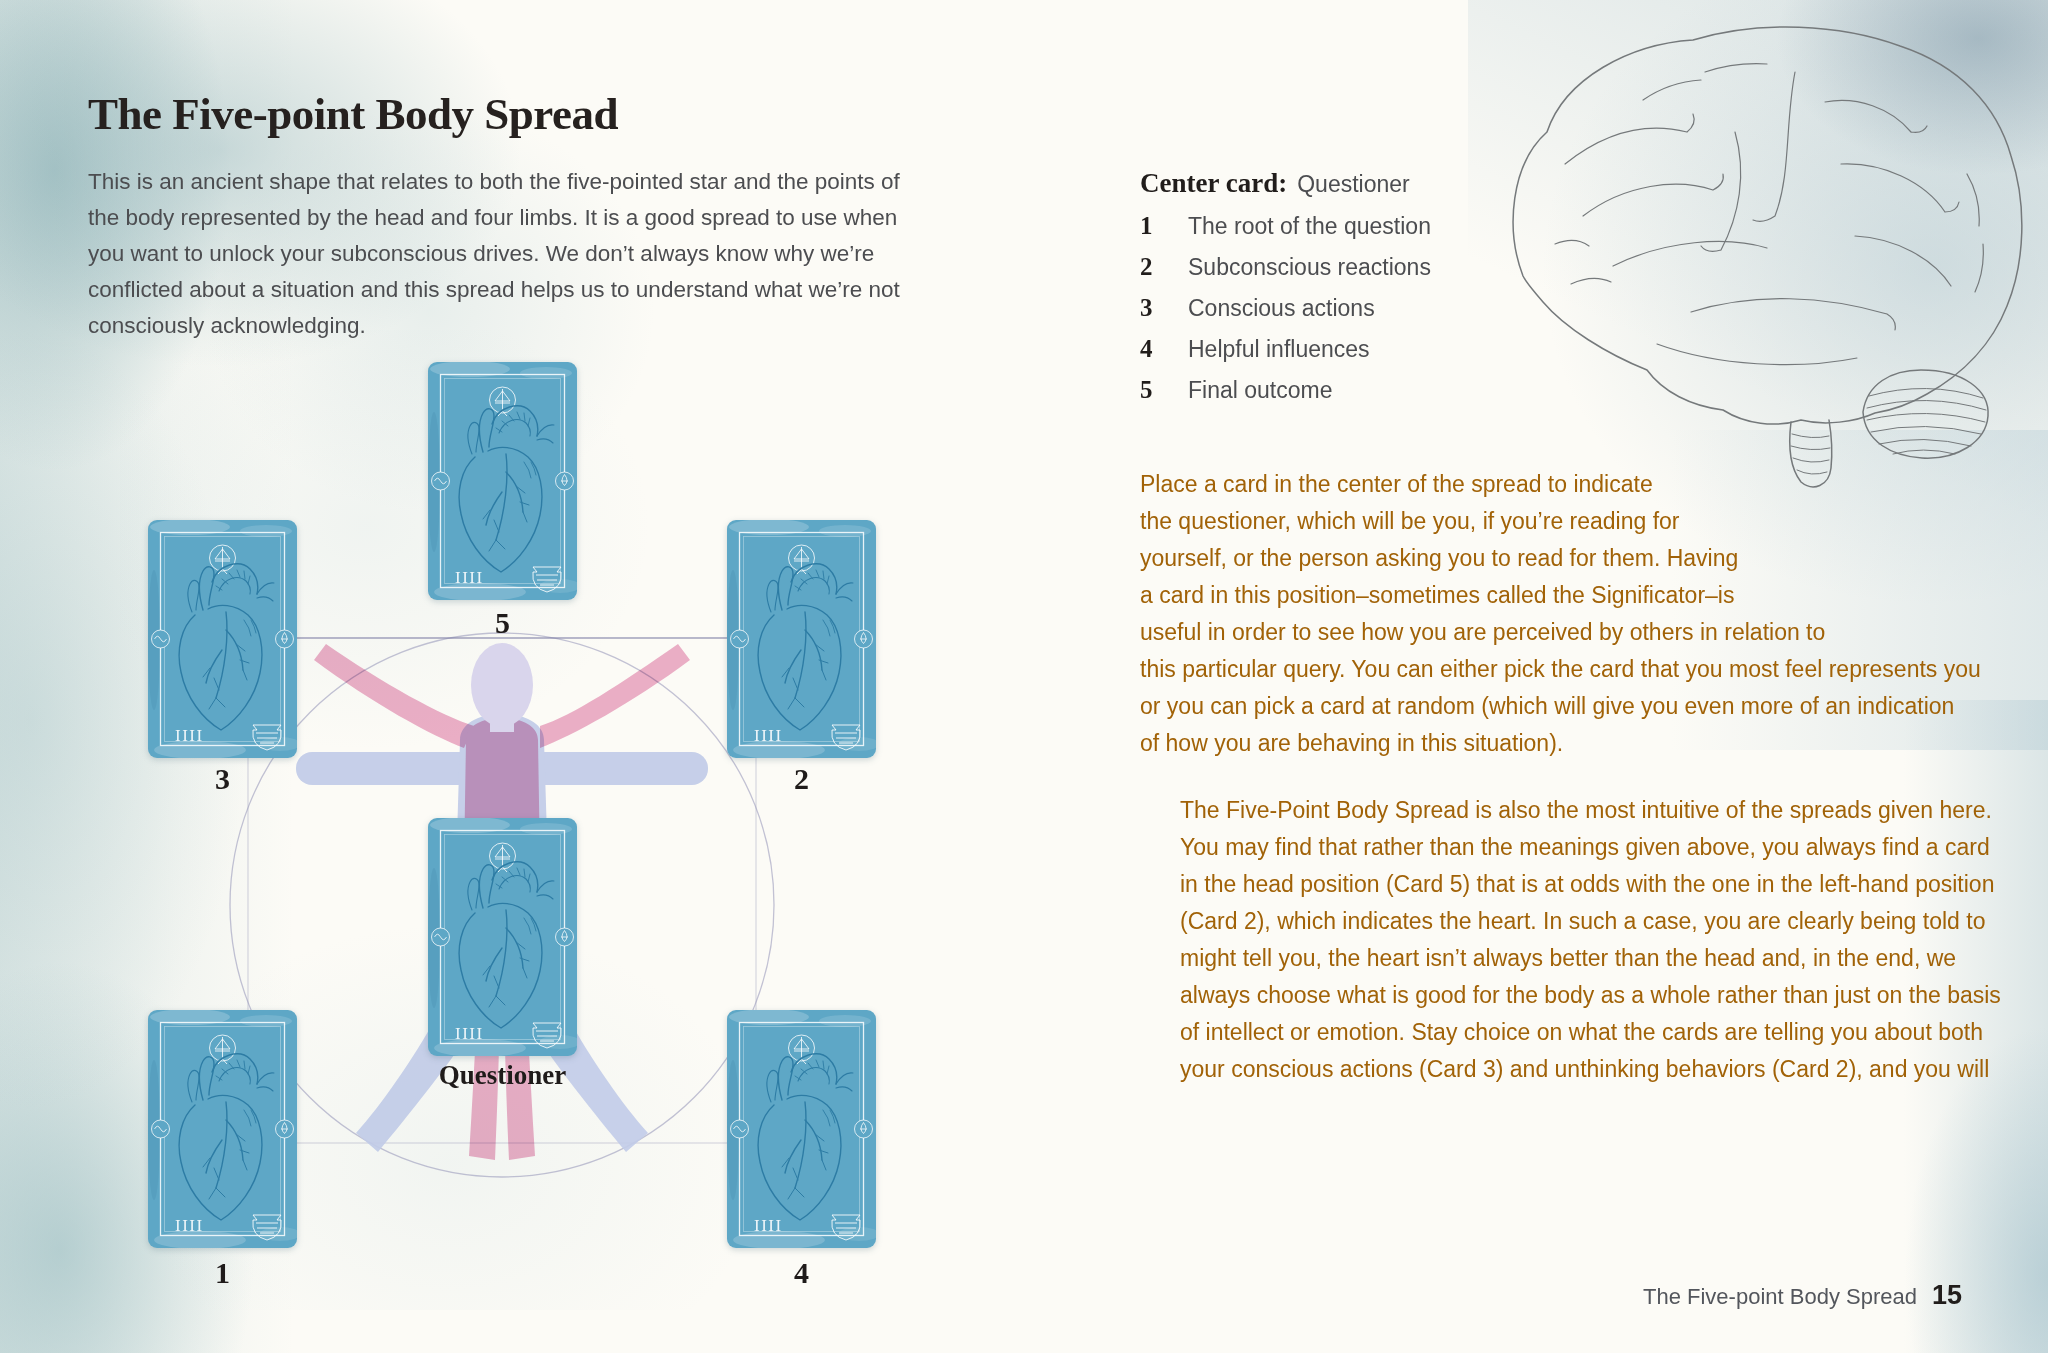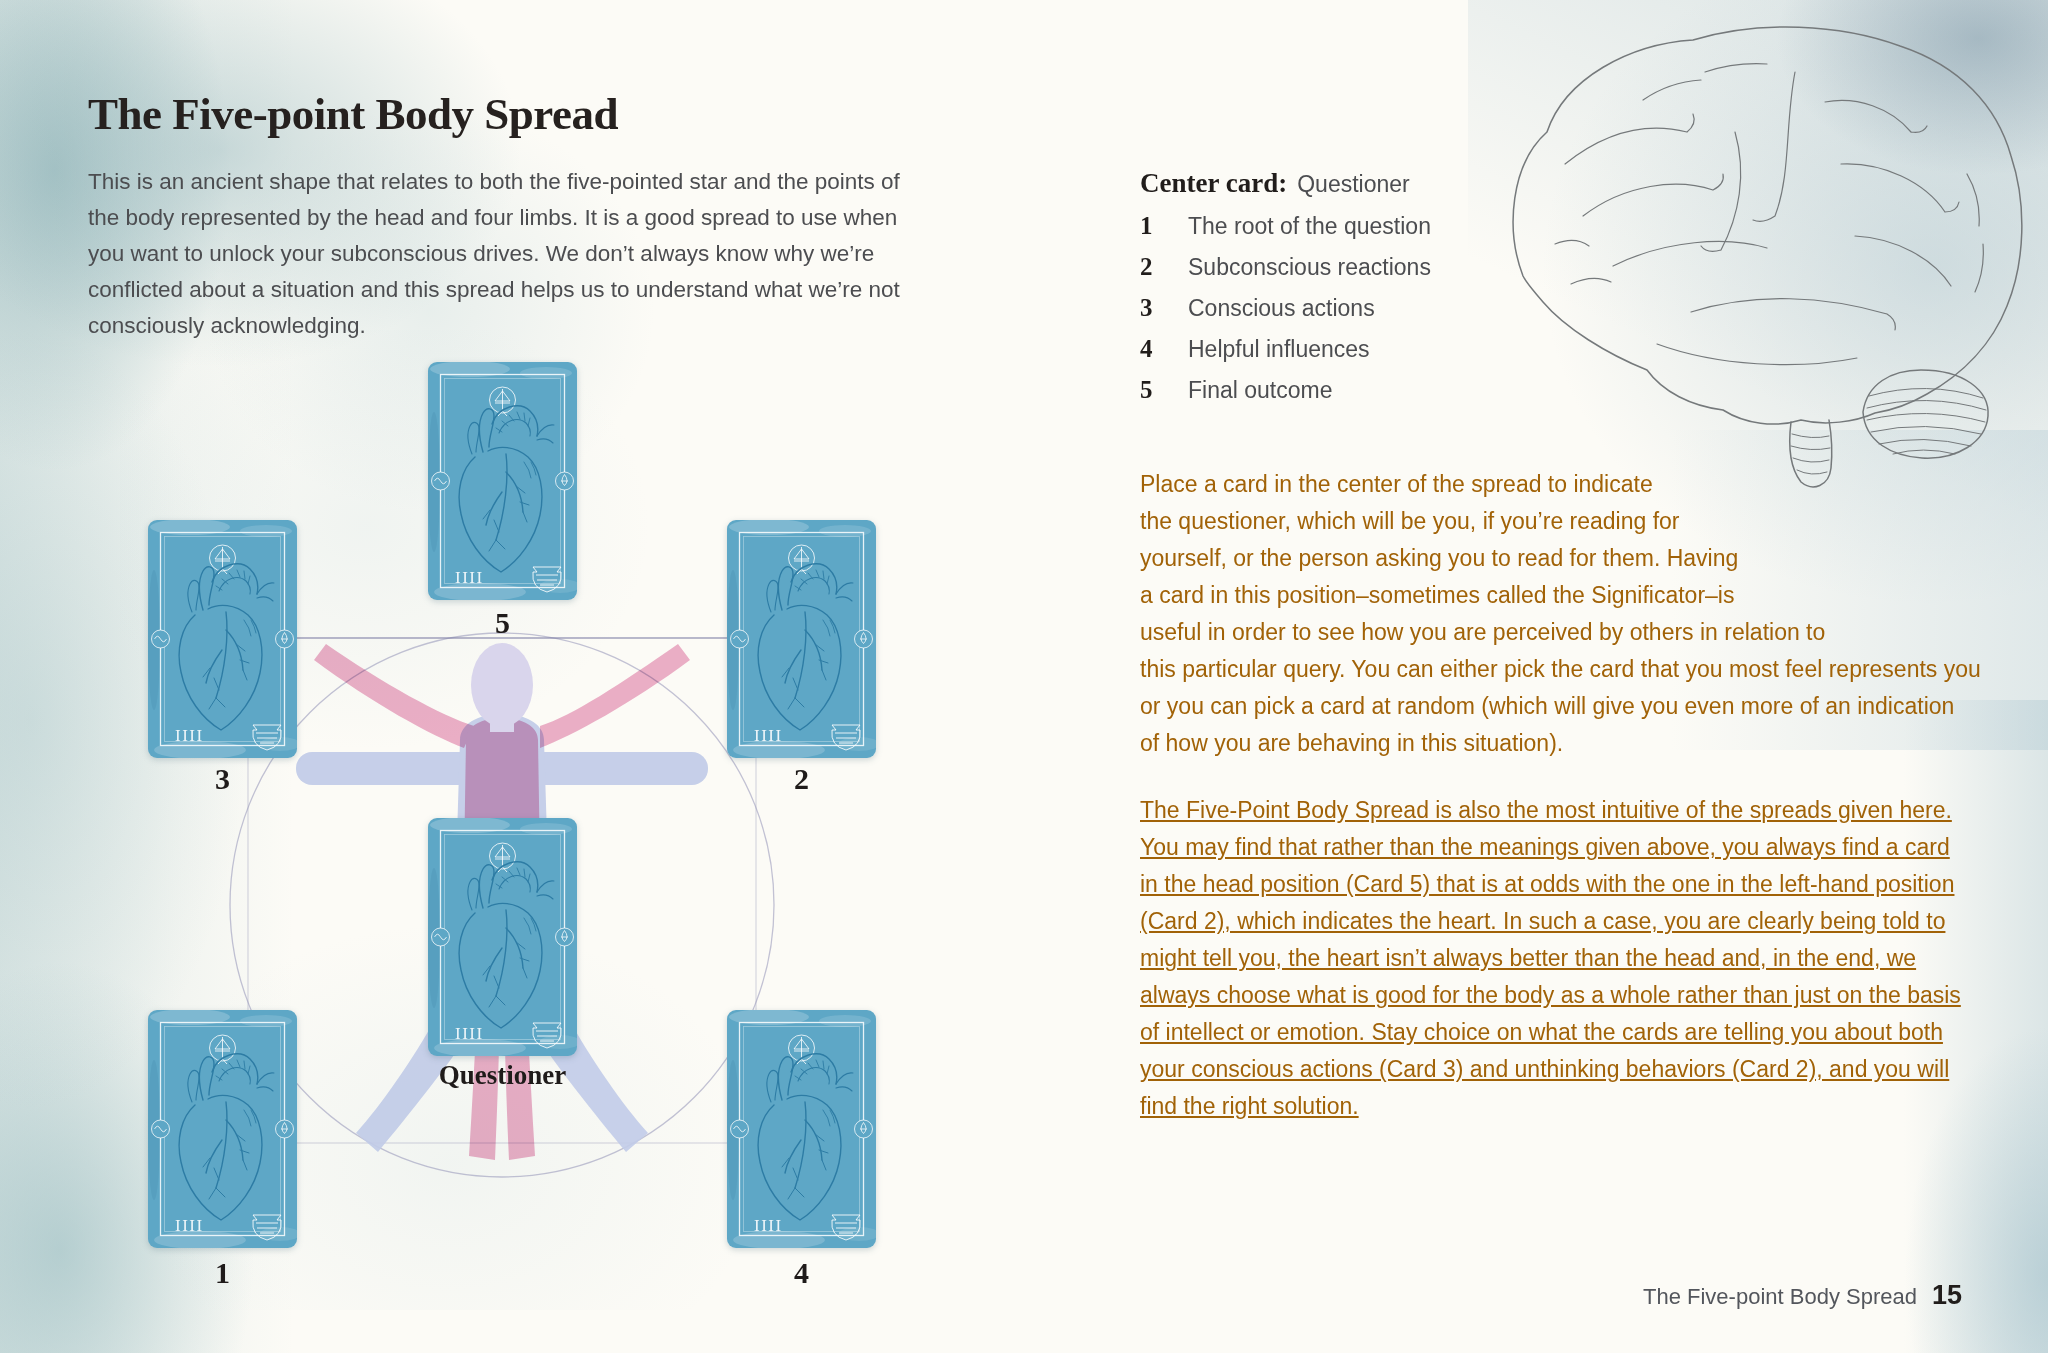--- a/index.html
+++ b/index.html
@@ -88,21 +88,21 @@
   .positions{left:1140px;top:212px;}
   .positions .pos-item{height:41px;display:flex;align-items:baseline;}
   .positions .num{
     font-family:"Liberation Serif","DejaVu Serif",serif;font-weight:700;
     font-size:25px;color:#211d1b;width:28px;
   }
   .positions .txt{font-size:23px;color:#4c4d50;margin-left:20px;}
   .para{font-size:23px;line-height:37px;color:#a16207;}
   .para .line{white-space:nowrap;}
   .para-1{left:1140px;top:466px;}
-  .para-2{left:1140px;top:792px;text-decoration:underline;}
+  .para-2{left:1180px;top:792px;}
   .footer{
     top:1280px;right:86px;display:flex;align-items:baseline;gap:15px;
   }
   .footer .runhead{font-size:22px;color:#53565c;}
   .footer .pagenum{
     font-family:Liberation Sans, sans-serif;font-weight:700;
     font-size:27px;color:#211d1b;
   }
 </style>
 </head>
@@ -317,19 +317,18 @@
 
 <div class="abs para para-2">
     <div class="line">The Five-Point Body Spread is also the most intuitive of the spreads given here.</div>
     <div class="line">You may find that rather than the meanings given above, you always find a card</div>
     <div class="line">in the head position (Card 5) that is at odds with the one in the left-hand position</div>
     <div class="line">(Card 2), which indicates the heart. In such a case, you are clearly being told to</div>
     <div class="line">might tell you, the heart isn’t always better than the head and, in the end, we</div>
     <div class="line">always choose what is good for the body as a whole rather than just on the basis</div>
     <div class="line">of intellect or emotion. Stay choice on what the cards are telling you about both</div>
     <div class="line">your conscious actions (Card 3) and unthinking behaviors (Card 2), and you will</div>
-    <div class="line">find the right solution.</div>
   </div>
 
 <div class="abs footer">
   <span class="runhead">The Five-point Body Spread</span>
   <span class="pagenum">15</span>
 </div>
 
 </body></html>

